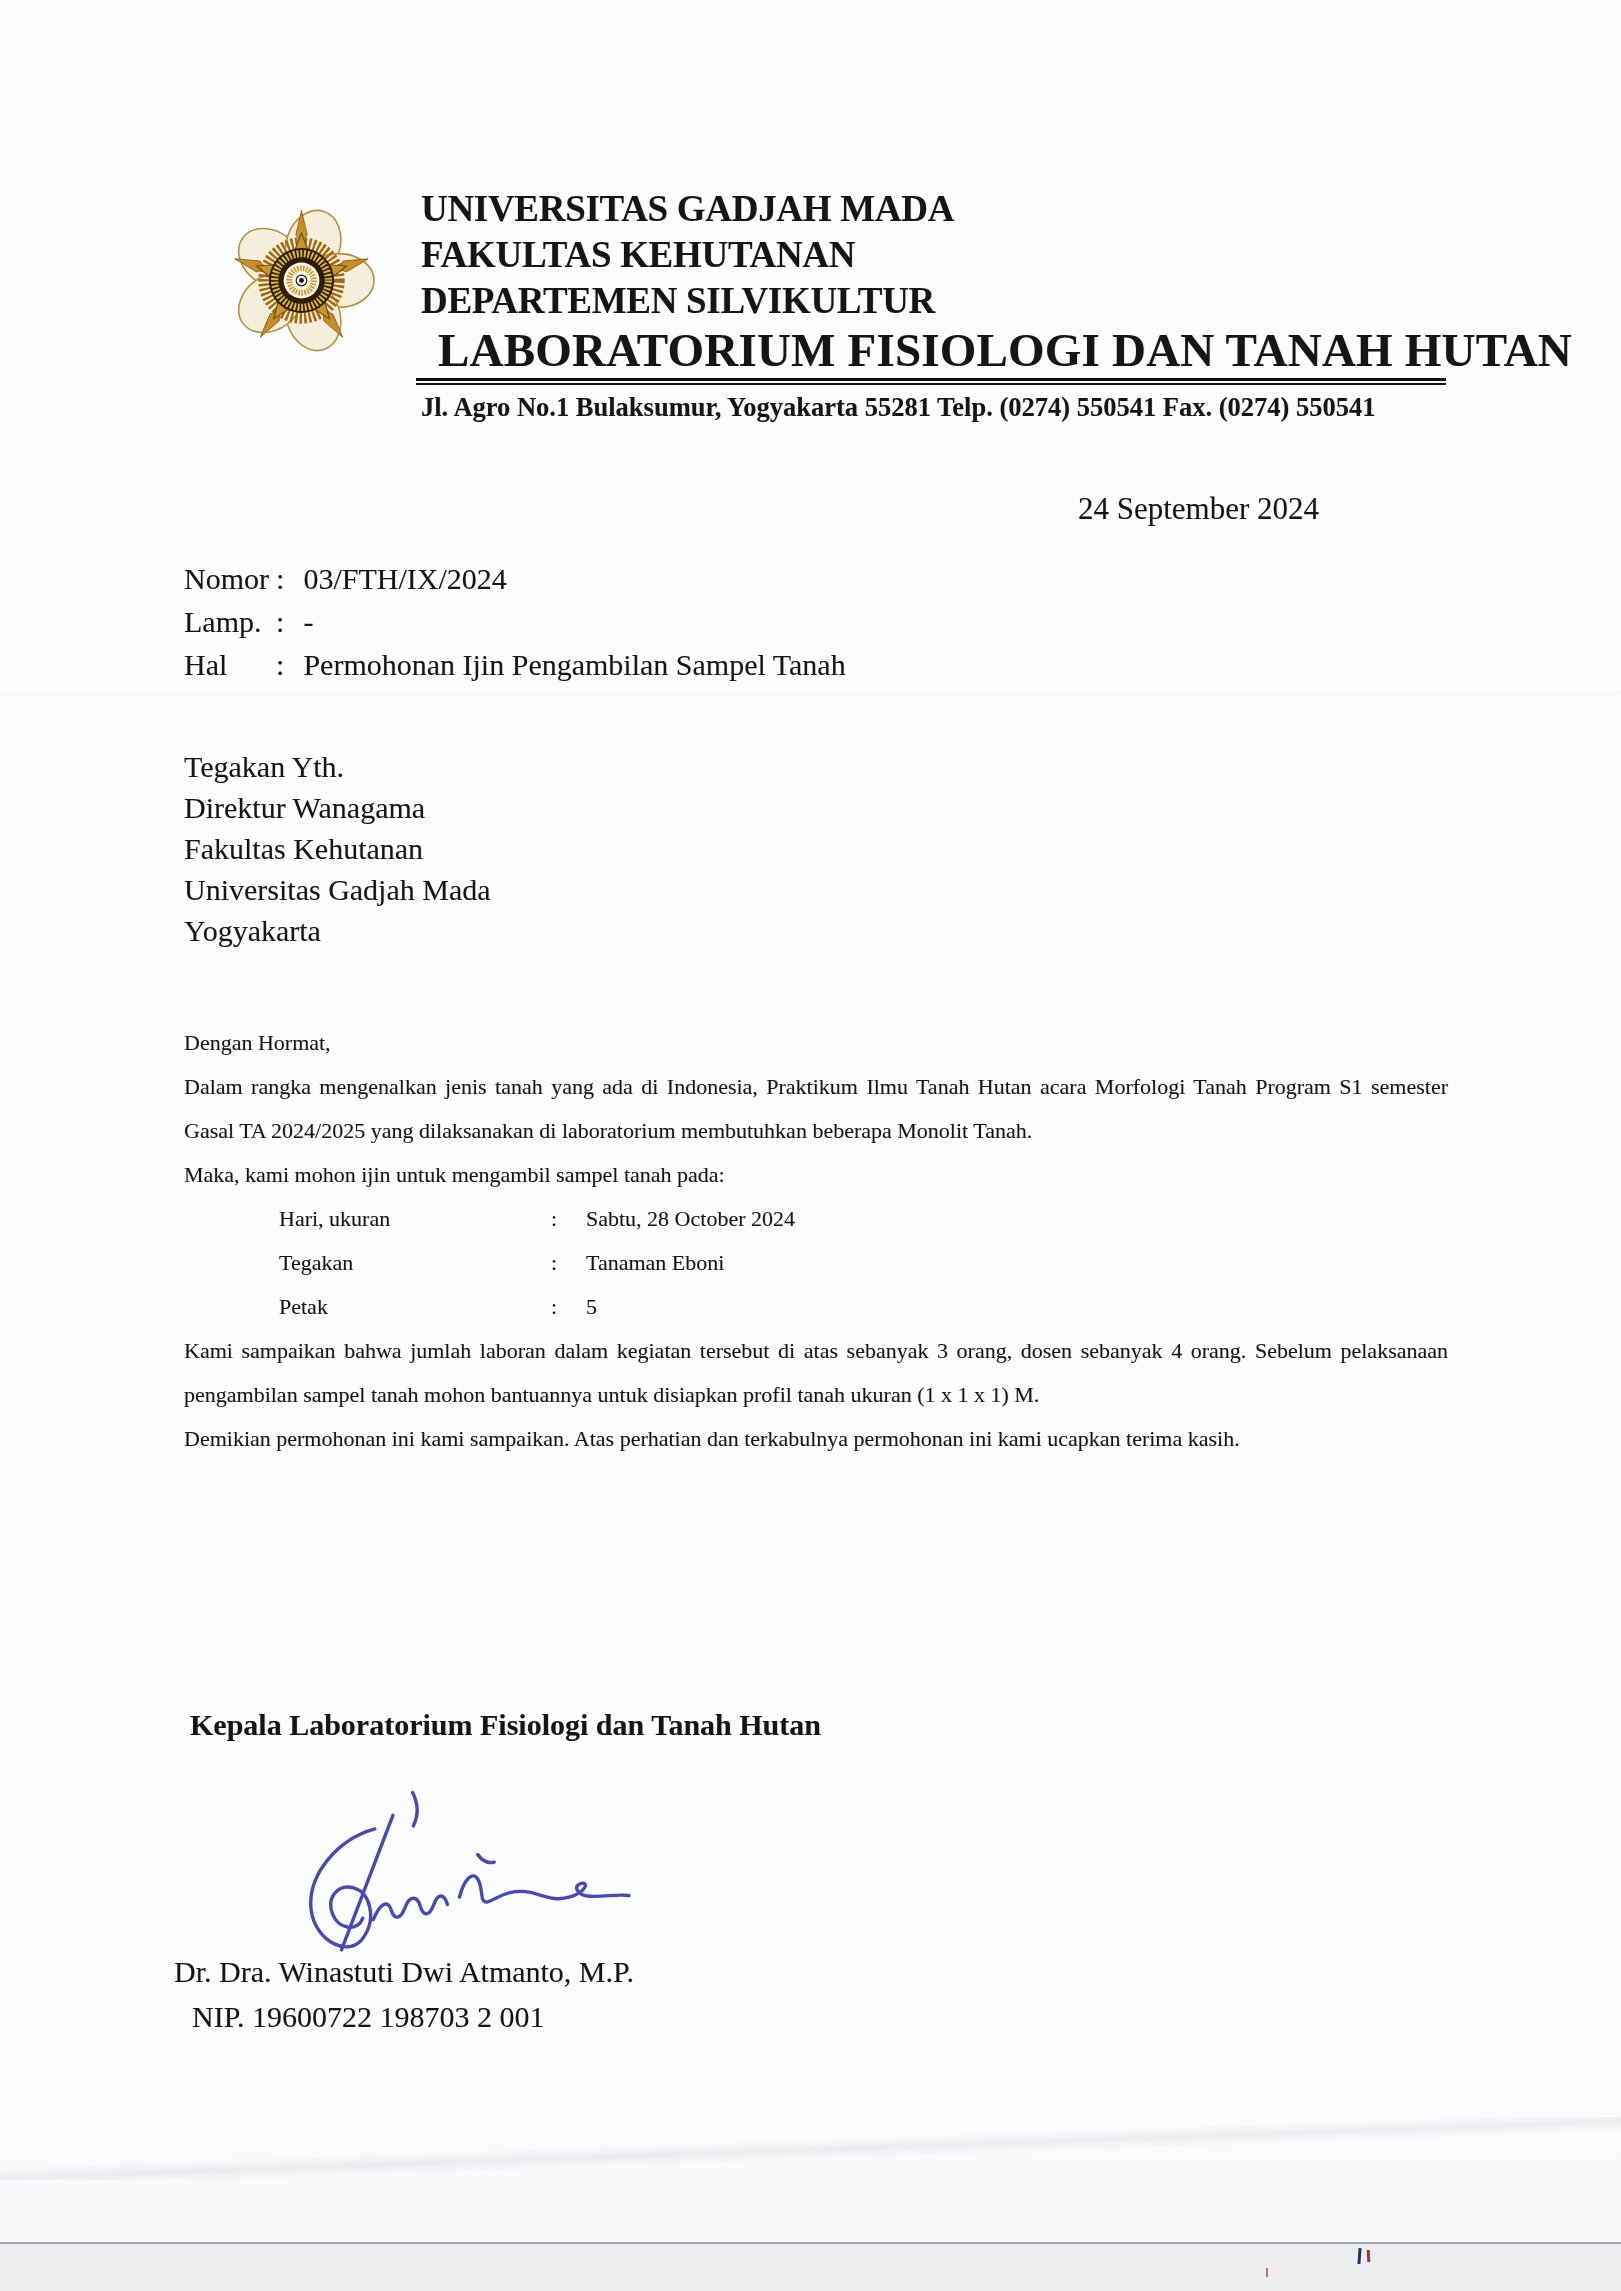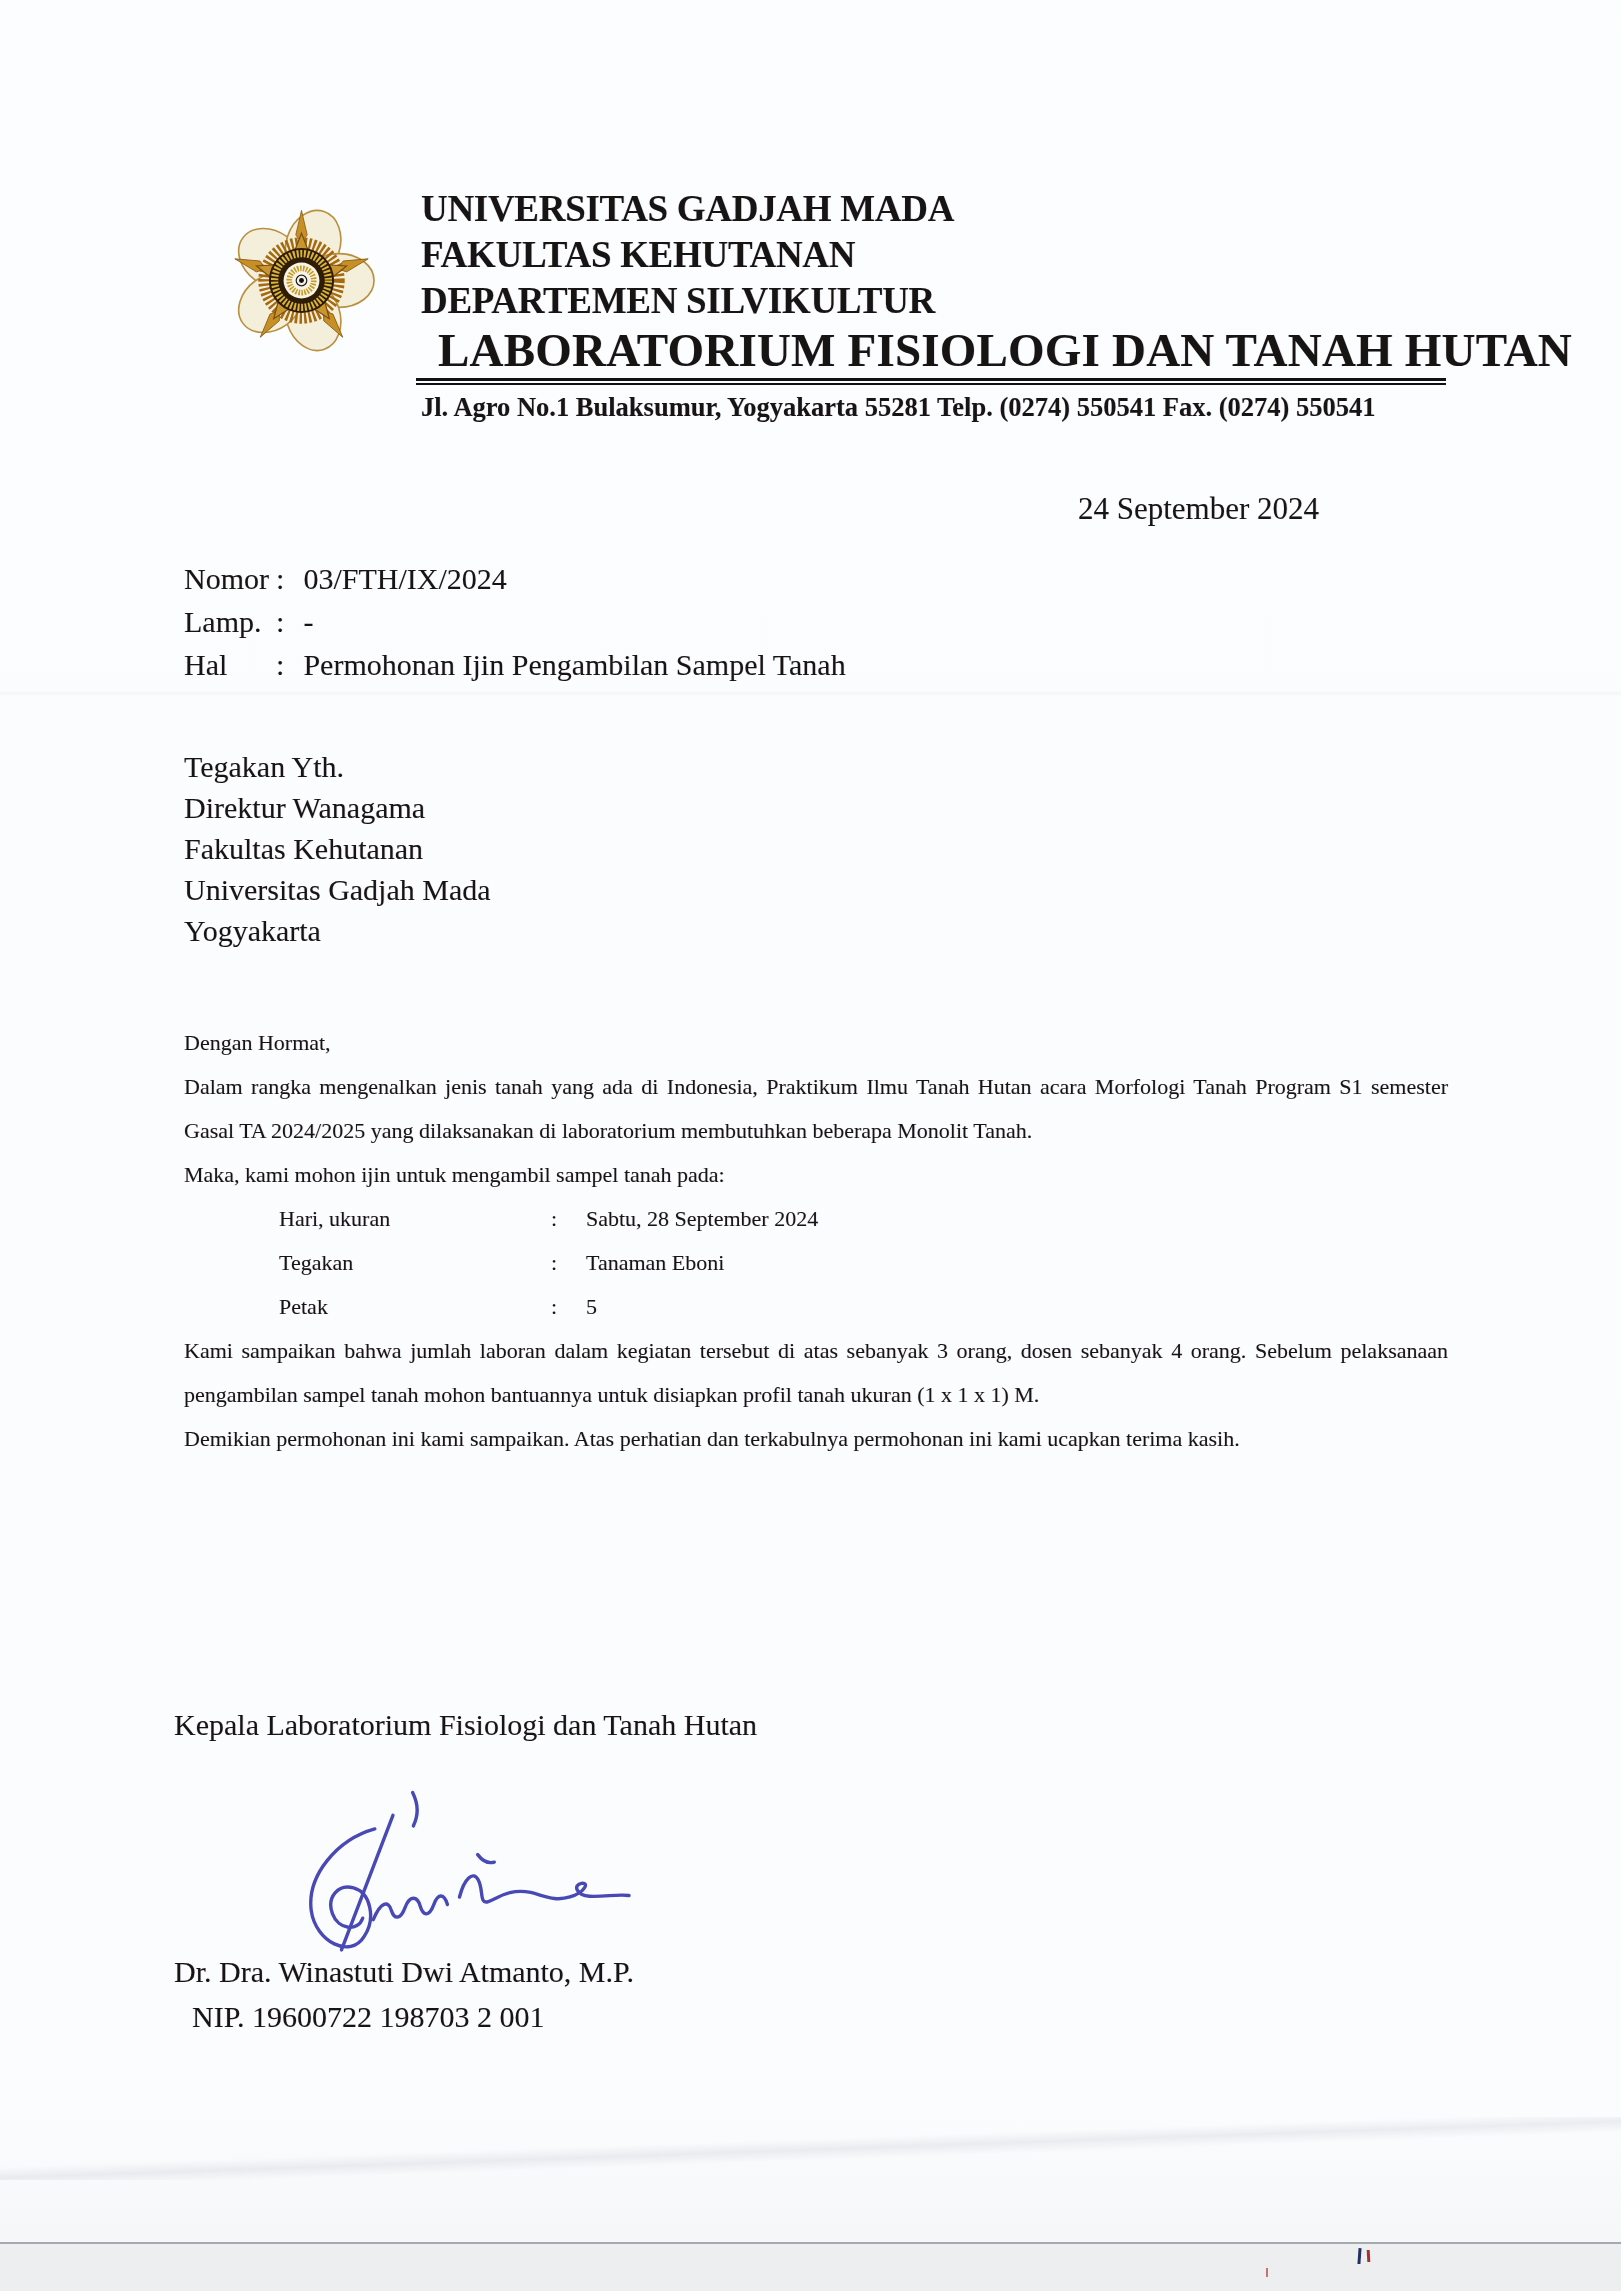--- a/index.html
+++ b/index.html
@@ -30,21 +30,21 @@
   
   .letter-body { position:absolute; left:184px; top:1021px; width:1264px; font-size:22px; line-height:44px; }
   .letter-body p { margin:0; text-align:justify; }
   .salutation { text-align:left !important; }
   .details { padding-left:95px; }
   .detail-row { display:flex; }
   .detail-label { width:272px; }
   .detail-colon { width:35px; }
 
   
-  .sig-title { position:absolute; left:174px; top:1708px; font-size:30px; white-space:nowrap; }
+  .sig-title { position:absolute; left:190px; top:1708px; font-size:30px; white-space:nowrap;font-weight:bold; }
   .signature-svg { position:absolute; left:263px; top:1782px; width:390px; height:174px; }
   .sig-name { position:absolute; left:174px; top:1955px; font-size:30px; white-space:nowrap; }
   .sig-nip  { position:absolute; left:192px; top:2000px; font-size:30px; white-space:nowrap; }
 
   
   .crease1 { position:absolute; left:0; top:2117px; width:1621px; height:63px;
              background:linear-gradient(178deg, rgba(0,0,0,0) 42%, rgba(175,182,194,0.22) 51%, rgba(0,0,0,0) 60%); }
   .crease2 { position:absolute; left:0; top:686px; width:1621px; height:13.7px;
              background:linear-gradient(180deg, rgba(0,0,0,0) 30%, rgba(180,186,196,0.10) 50%, rgba(0,0,0,0) 75%); }
   .edge-line { position:absolute; left:0; top:2242px; width:1621px; height:2px; background:#a6aab0; }
@@ -143,21 +143,21 @@
   </div>
 
   <div class="letter-body ink">
     <p class="salutation">Dengan Hormat,</p>
     <p>Dalam rangka mengenalkan jenis tanah yang ada di Indonesia, Praktikum Ilmu Tanah Hutan acara Morfologi Tanah Program S1 semester Gasal TA 2024/2025 yang dilaksanakan di laboratorium membutuhkan beberapa Monolit Tanah.</p>
     <p class="salutation">Maka, kami mohon ijin untuk mengambil sampel tanah pada:</p>
     <div class="details">
       <div class="detail-row">
         <span class="detail-label">Hari, ukuran</span>
         <span class="detail-colon">:</span>
-        <span>Sabtu, 28 September 2024</span>
+        <span>Sabtu, 28 October 2024</span>
       </div>
       <div class="detail-row">
         <span class="detail-label">Tegakan</span>
         <span class="detail-colon">:</span>
         <span>Tanaman Eboni</span>
       </div>
       <div class="detail-row">
         <span class="detail-label">Petak</span>
         <span class="detail-colon">:</span>
         <span>5</span>

